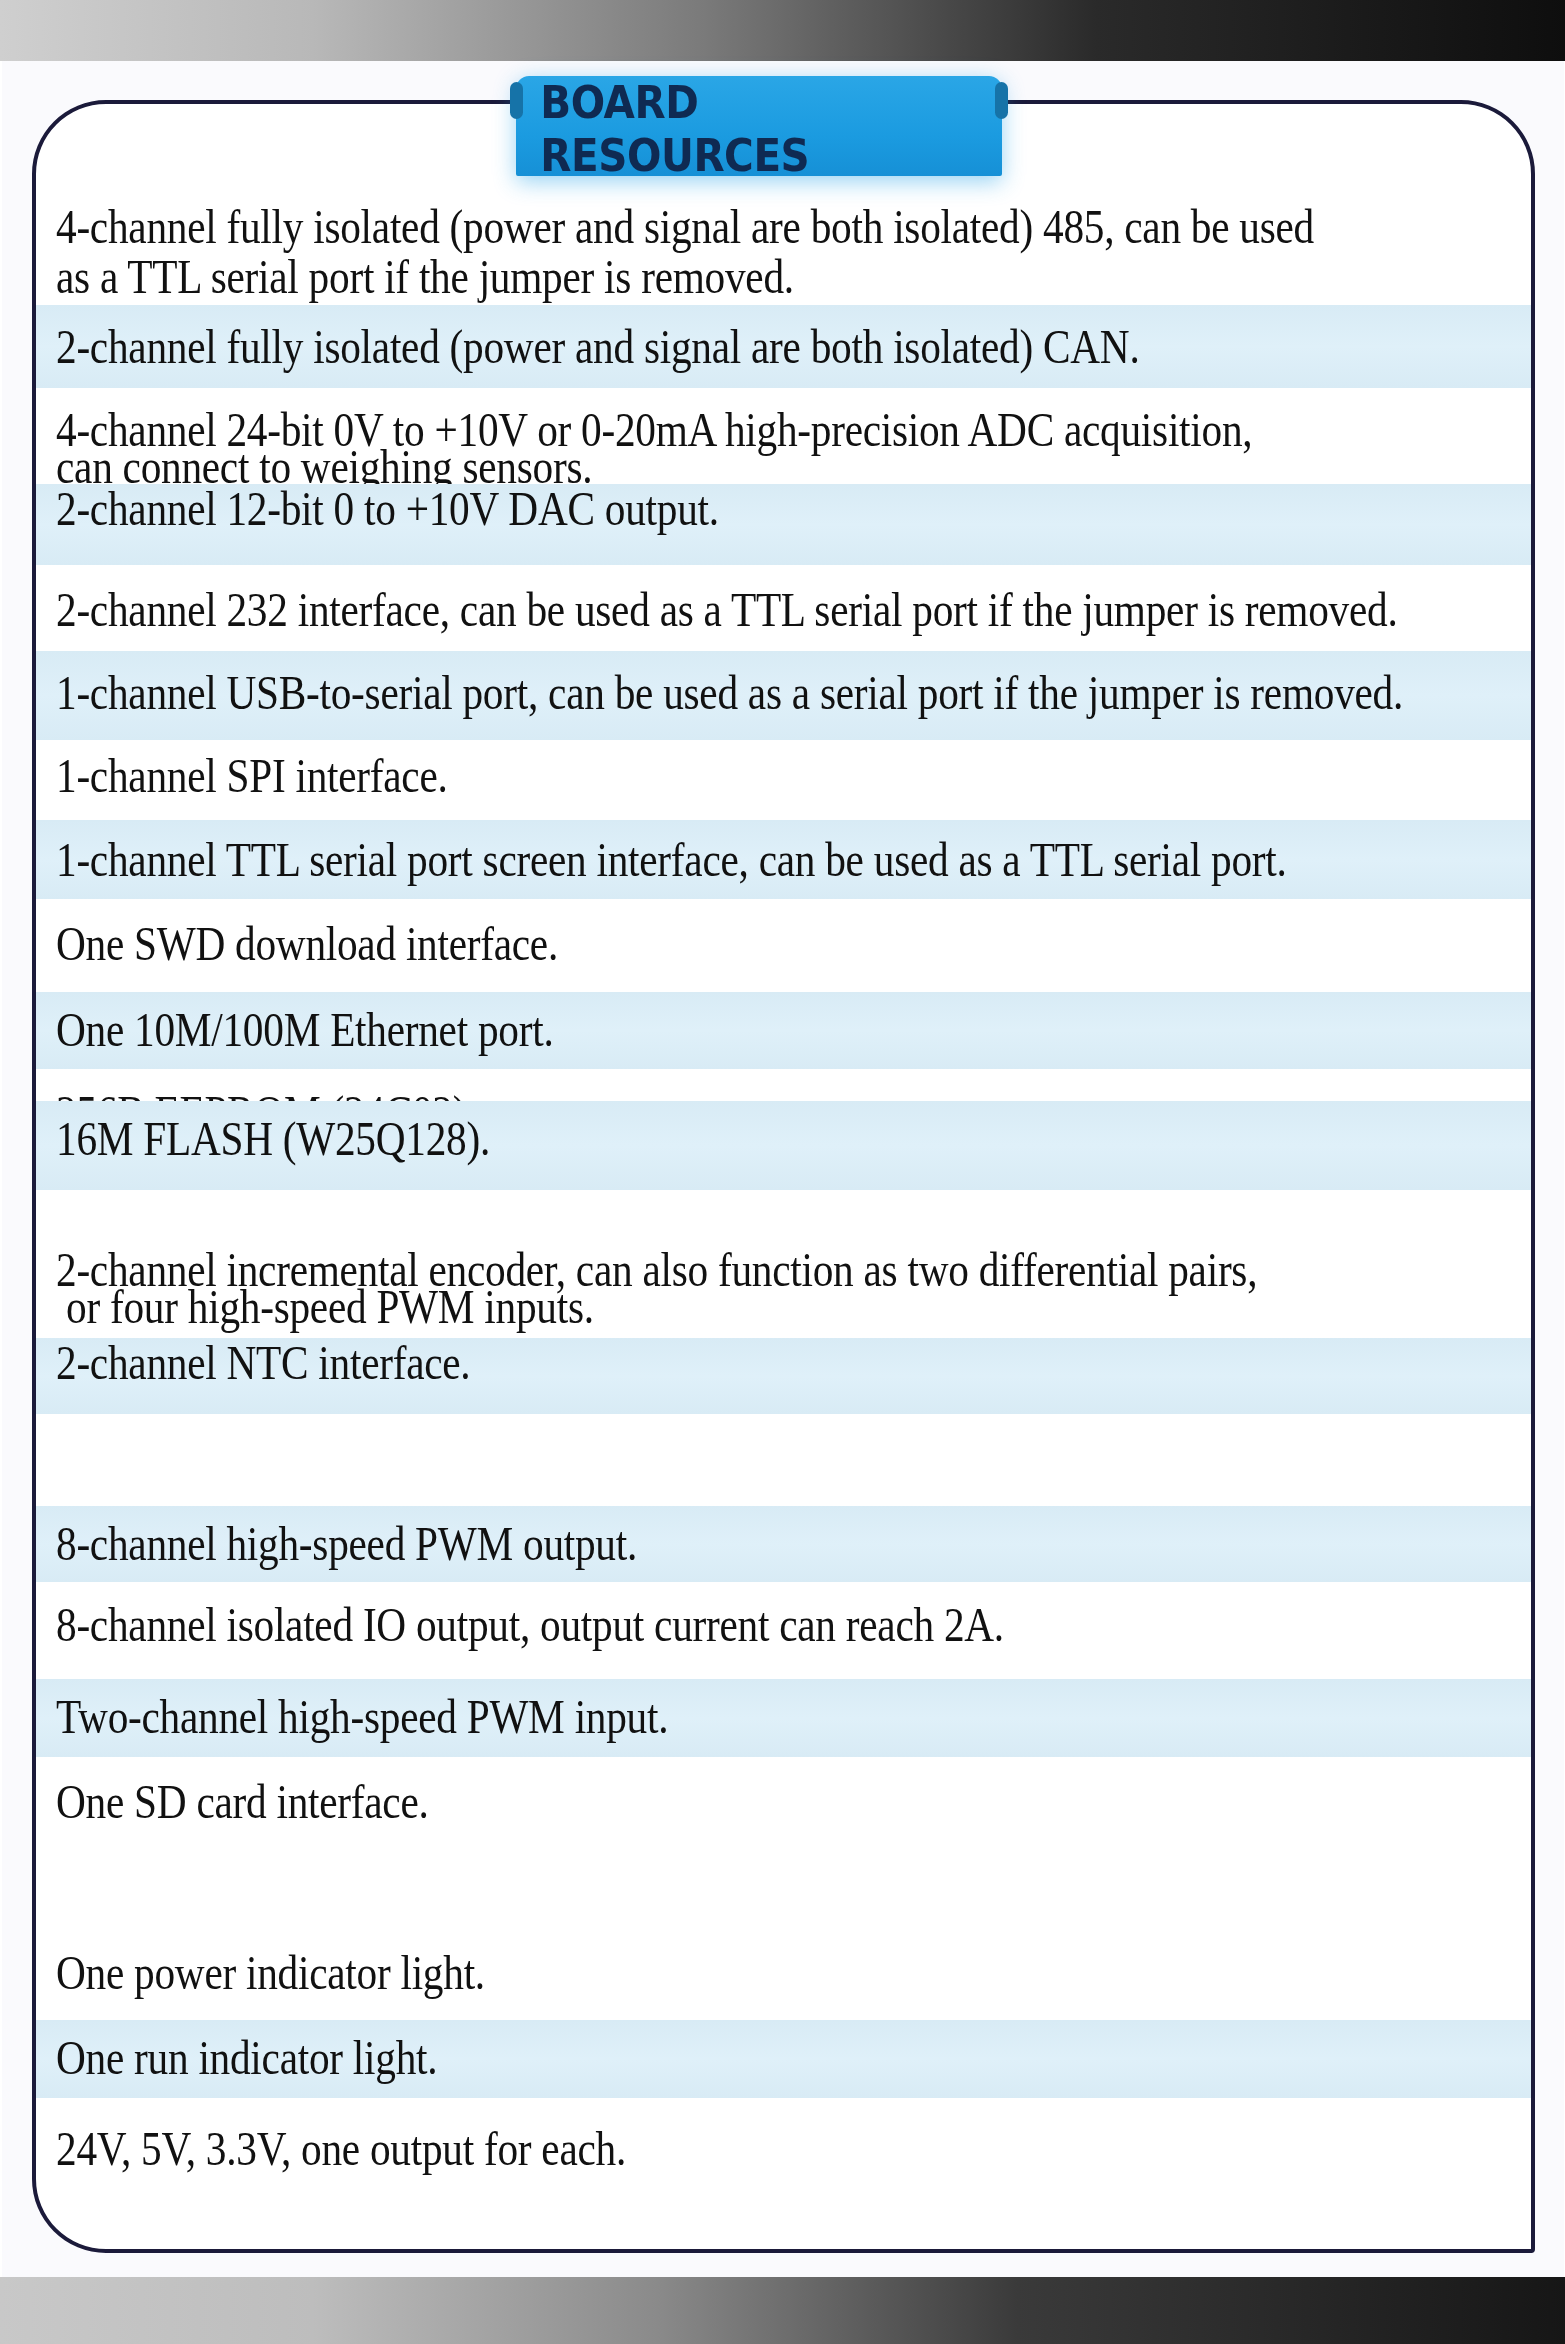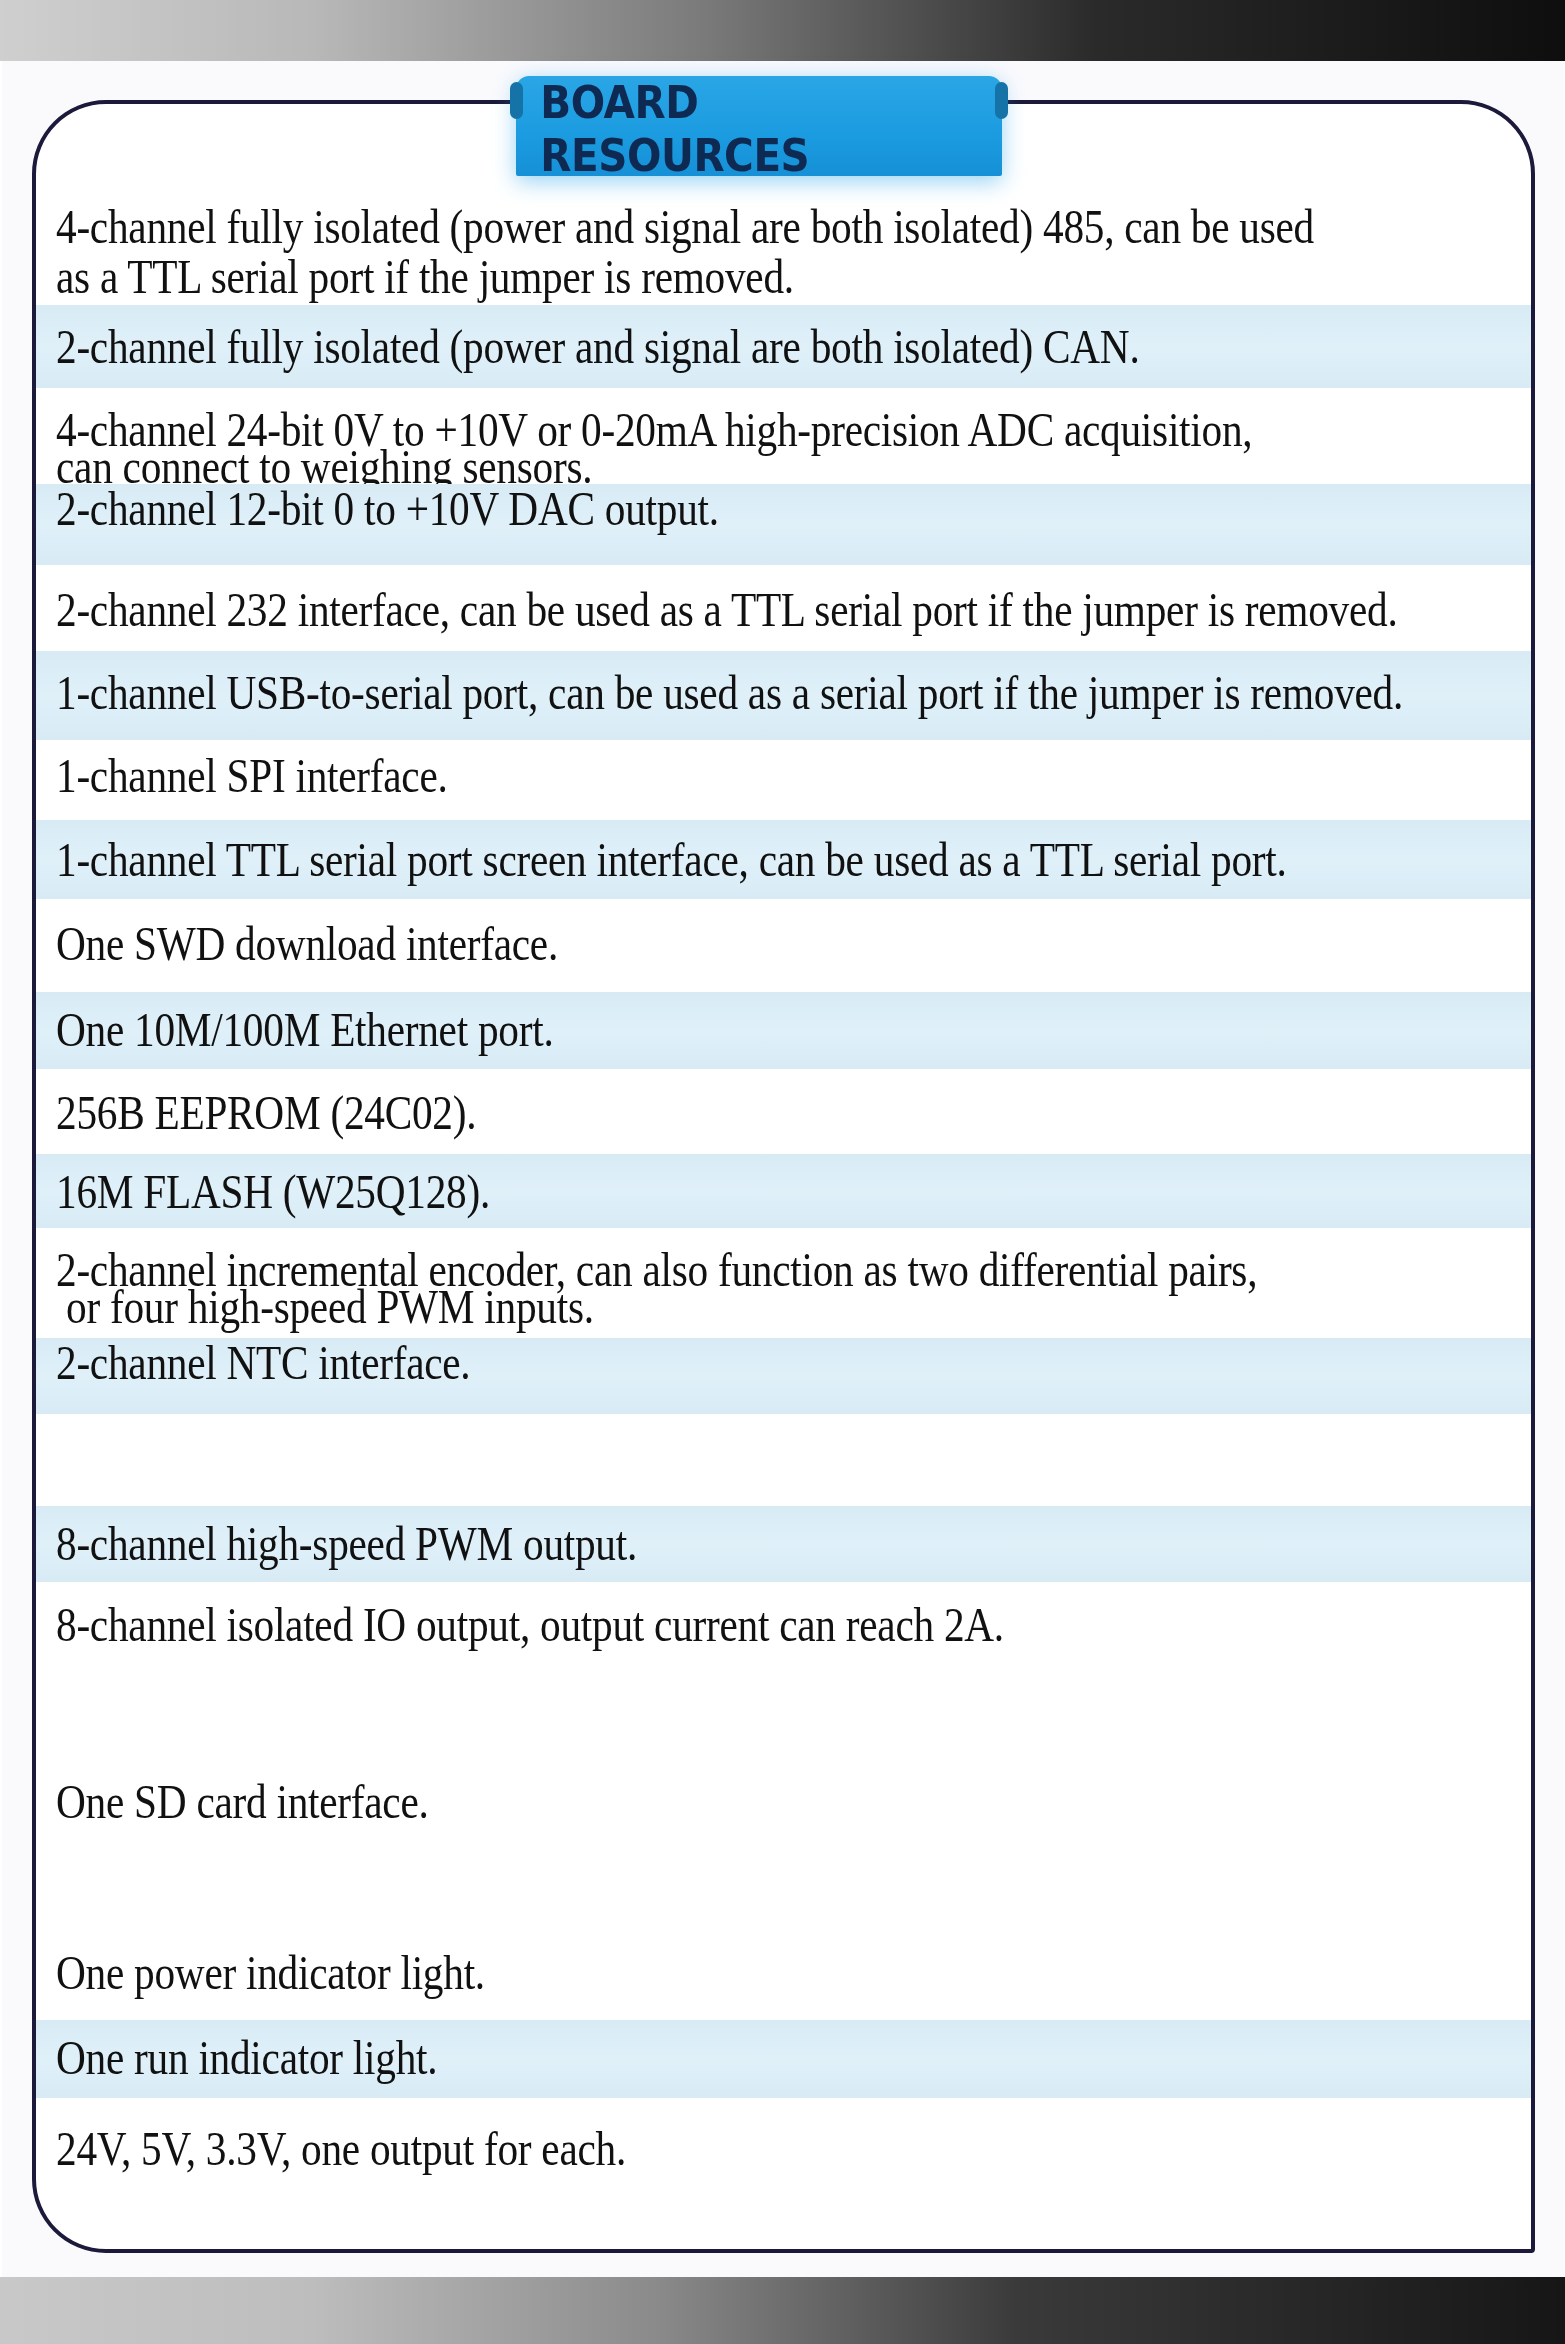--- a/index.html
+++ b/index.html
@@ -100,35 +100,38 @@
     </div>
     <div class="row" style="top:795px;height:93px">
       <span class="row-text" style="top:20.4px">One SWD download interface.</span>
     </div>
     <div class="row alt" style="top:888px;height:77px">
       <span class="row-text" style="top:13px">One 10M/100M Ethernet port.</span>
     </div>
     <div class="row" style="top:965px;height:90px">
       <span class="row-text" style="top:18.6px">256B EEPROM (24C02).</span>
     </div>
-    <div class="row alt" style="top:1050px;height:74px">
+    <div class="row alt" style="top:997px;height:89px">
       <span class="row-text" style="top:13px">16M FLASH (W25Q128).</span>
     </div>
     <div class="row" style="top:1132px;height:102px">
       <span class="row-text tight" style="top:15px">2-channel incremental encoder, can also function as two differential pairs,
  or four high-speed PWM inputs.</span>
     </div>
     <div class="row alt" style="top:1234px;height:76px">
       <span class="row-text" style="top:0px">2-channel NTC interface.</span>
     </div>
     <div class="row alt" style="top:1402px;height:76px">
       <span class="row-text" style="top:13px">8-channel high-speed PWM output.</span>
     </div>
     <div class="row" style="top:1479px;height:96px">
       <span class="row-text" style="top:16.7px">8-channel isolated IO output, output current can reach 2A.</span>
+    </div>
+    <div class="row alt" style="top:1575px;height:78px">
+      <span class="row-text" style="top:13px">Two-channel high-speed PWM input.</span>
     </div>
     <div class="row" style="top:1653px;height:93px">
       <span class="row-text" style="top:20.4px">One SD card interface.</span>
     </div>
     <div class="row" style="top:1824px;height:93px">
       <span class="row-text" style="top:20.4px">One power indicator light.</span>
     </div>
     <div class="row alt" style="top:1916px;height:78px">
       <span class="row-text" style="top:13px">One run indicator light.</span>
     </div>

